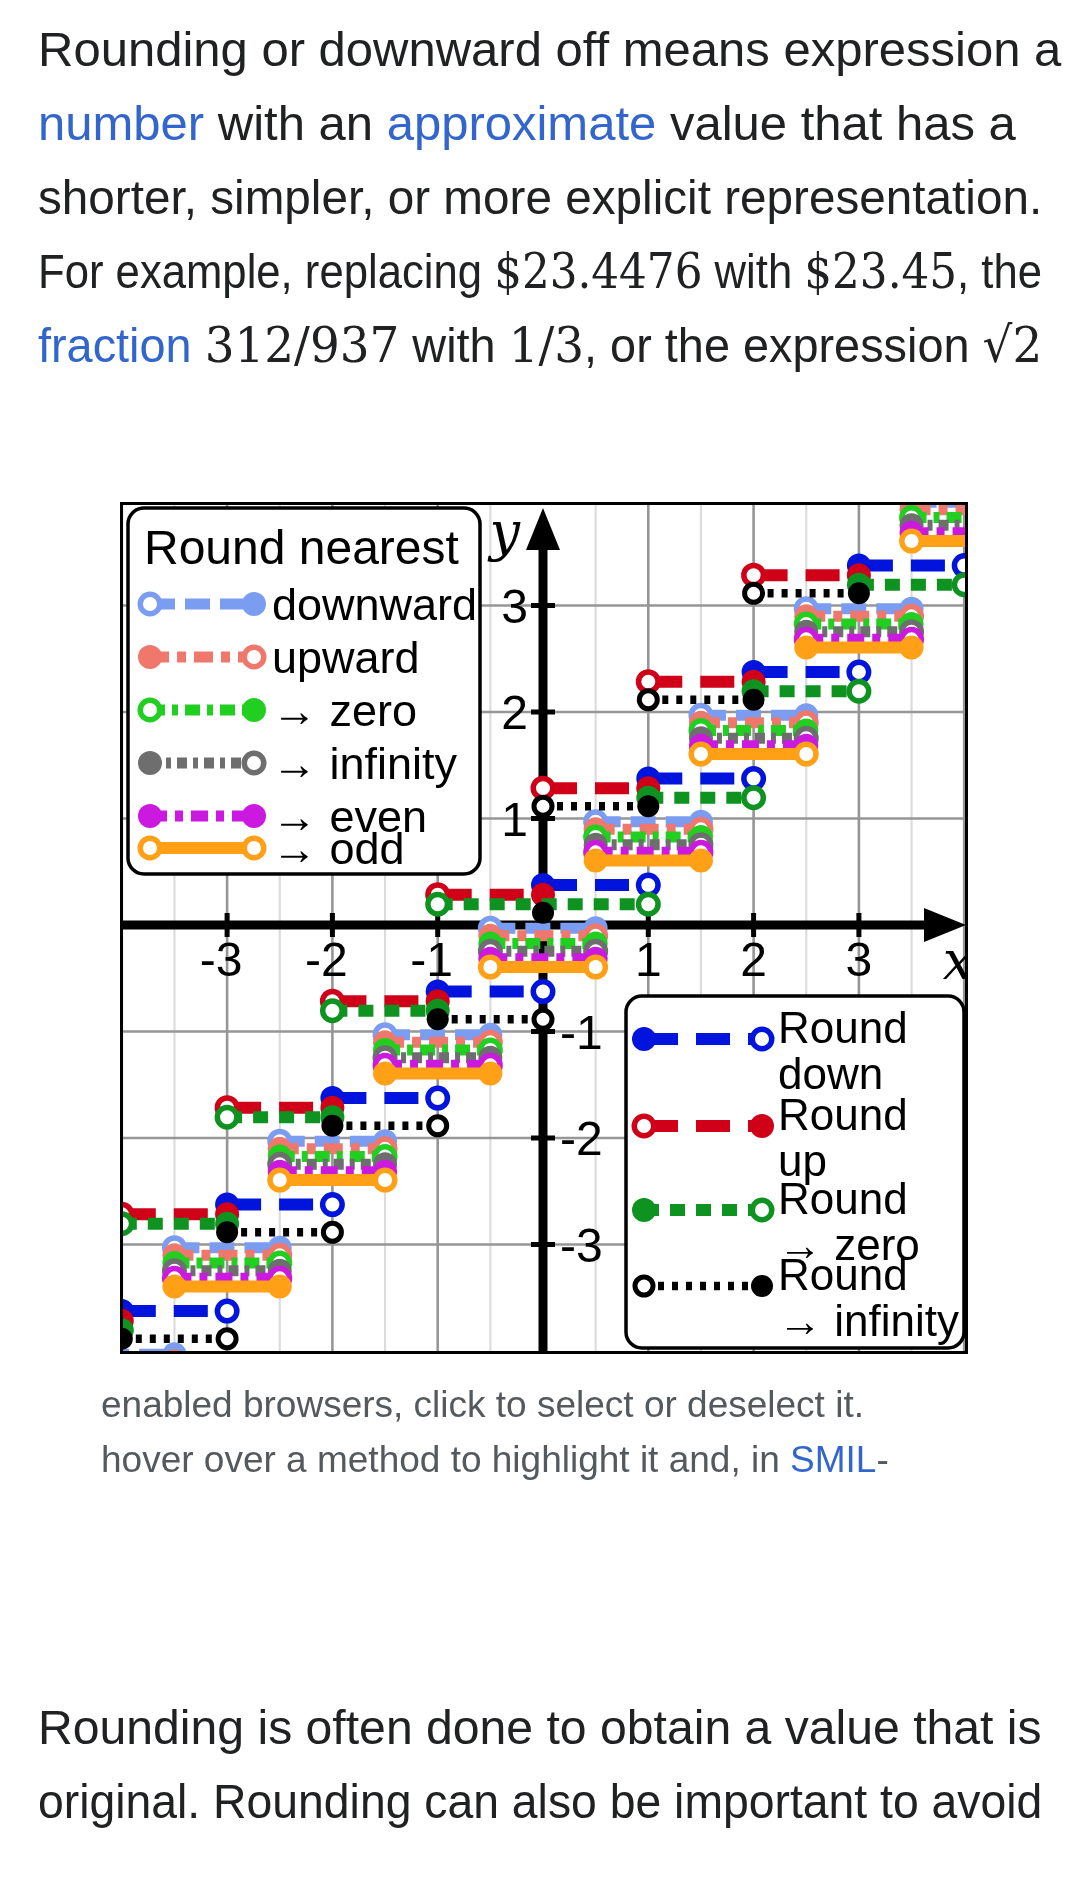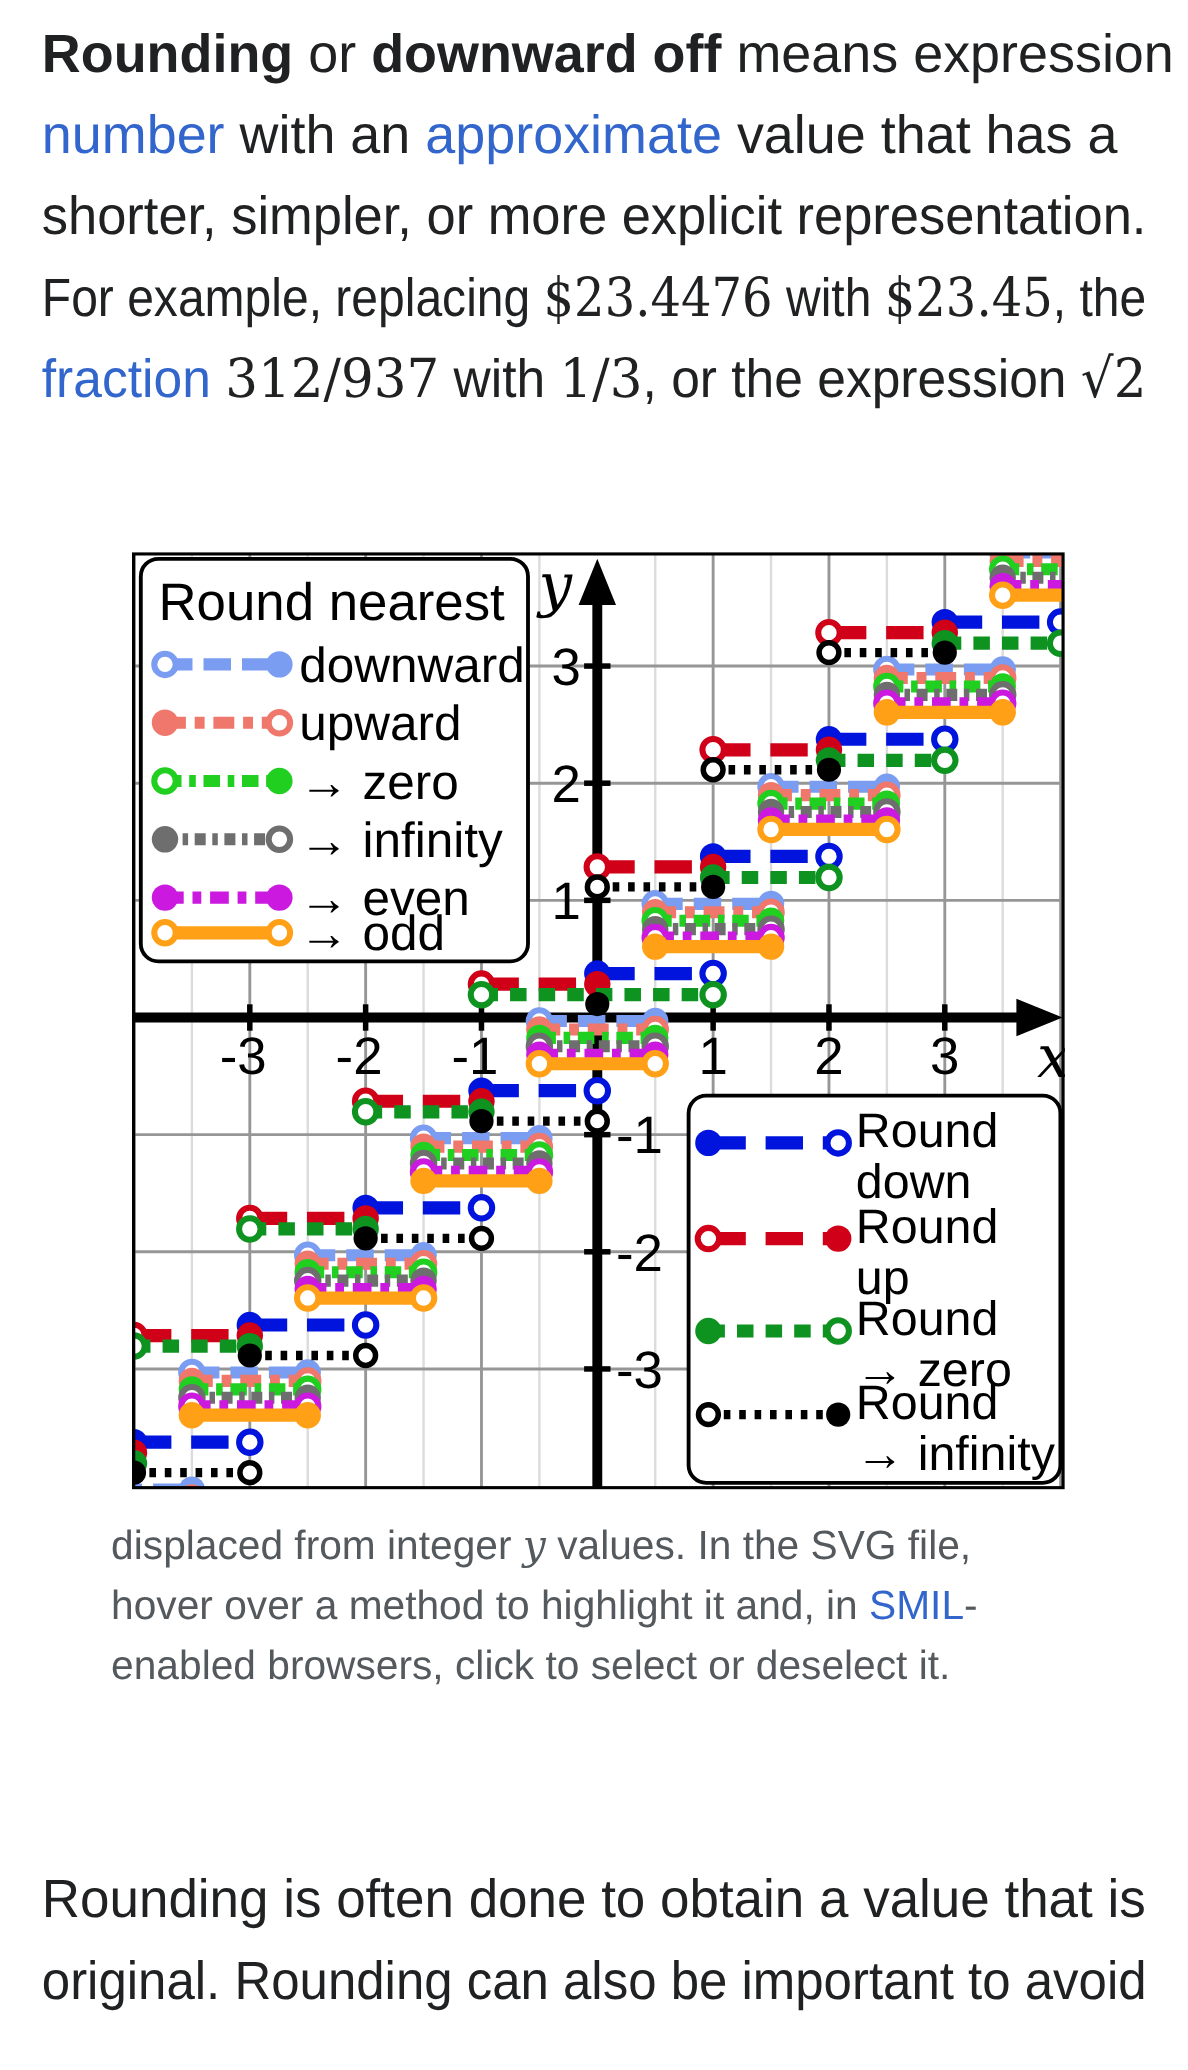--- a/index.html
+++ b/index.html
@@ -2,21 +2,21 @@
 <html><head>
 <meta charset="utf-8">
 <style>
   html,body{margin:0;padding:0;background:#fff;}
   .page{position:relative;width:1080px;height:1882px;background:#fff;overflow:hidden;
         font-family:"Liberation Sans",sans-serif;color:#202122;}
   .para{position:absolute;left:38px;width:1004px;font-size:49px;line-height:74px;}
   .para .ln{white-space:nowrap;height:74px;transform-origin:left center;}
   .caption{position:absolute;left:101px;top:1378px;width:900px;font-size:37px;line-height:54.5px;color:#54595d;}
   .caption .ln{white-space:nowrap;height:54.5px;transform-origin:left center;}
-  .seg-b{font-weight:700;}
+  .seg-b{font-weight:400;}
   .seg-a{color:#3366cc;}
   .seg-m{font-family:"DejaVu Serif",serif;}
   .seg-i{font-family:"DejaVu Serif",serif;font-style:italic;}
   #chart{position:absolute;left:120px;top:502px;}
   figure{margin:0;}
 </style>
 </head>
 <body>
 
 <div class="page">
@@ -413,23 +413,22 @@
           <circle cx="524" cy="708" r="12" fill="#0f9320"></circle>
           <circle cx="642" cy="708" r="9.75" fill="#fff" stroke="#0f9320" stroke-width="5.5"></circle>
           <text x="658" y="712" font-family="&quot;Liberation Sans&quot;, sans-serif" font-size="44" fill="#000"><tspan x="658">Round</tspan><tspan x="658" dy="46">→ zero</tspan></text>
           <line x1="524" y1="784" x2="642" y2="784" stroke="#000000" stroke-width="8.5" stroke-dasharray="6 8"></line>
           <circle cx="524" cy="784" r="9" fill="#fff" stroke="#000000" stroke-width="5"></circle>
           <circle cx="642" cy="784" r="11" fill="#000000"></circle>
           <text x="658" y="788" font-family="&quot;Liberation Sans&quot;, sans-serif" font-size="44" fill="#000"><tspan x="658">Round</tspan><tspan x="658" dy="46">→ infinity</tspan></text>
         </g>
       </svg>
     <figcaption class="caption" id="caption">
-        <div class="ln"><span class="">displaced from integer </span><span class="seg-i">y</span><span class=""> values. In the SVG file,</span></div>
+        <div class="ln"><span class="">enabled browsers, click to select or deselect it.</span></div>
         <div class="ln"><span class="">hover over a method to highlight it and, in </span><span class="seg-a">SMIL</span><span class="">-</span></div>
-        <div class="ln"><span class="">enabled browsers, click to select or deselect it.</span></div>
       </figcaption>
   </figure>
 
   <div class="para" id="para2" style="top:1690px">
       <div class="ln" style="transform: scaleX(0.982387);"><span class="">Rounding is often done to obtain a value that is</span></div>
       <div class="ln" style="transform: scaleX(0.945386);"><span class="">original. Rounding can also be important to avoid</span></div>
     </div>
 </div>
 
 </body></html>

